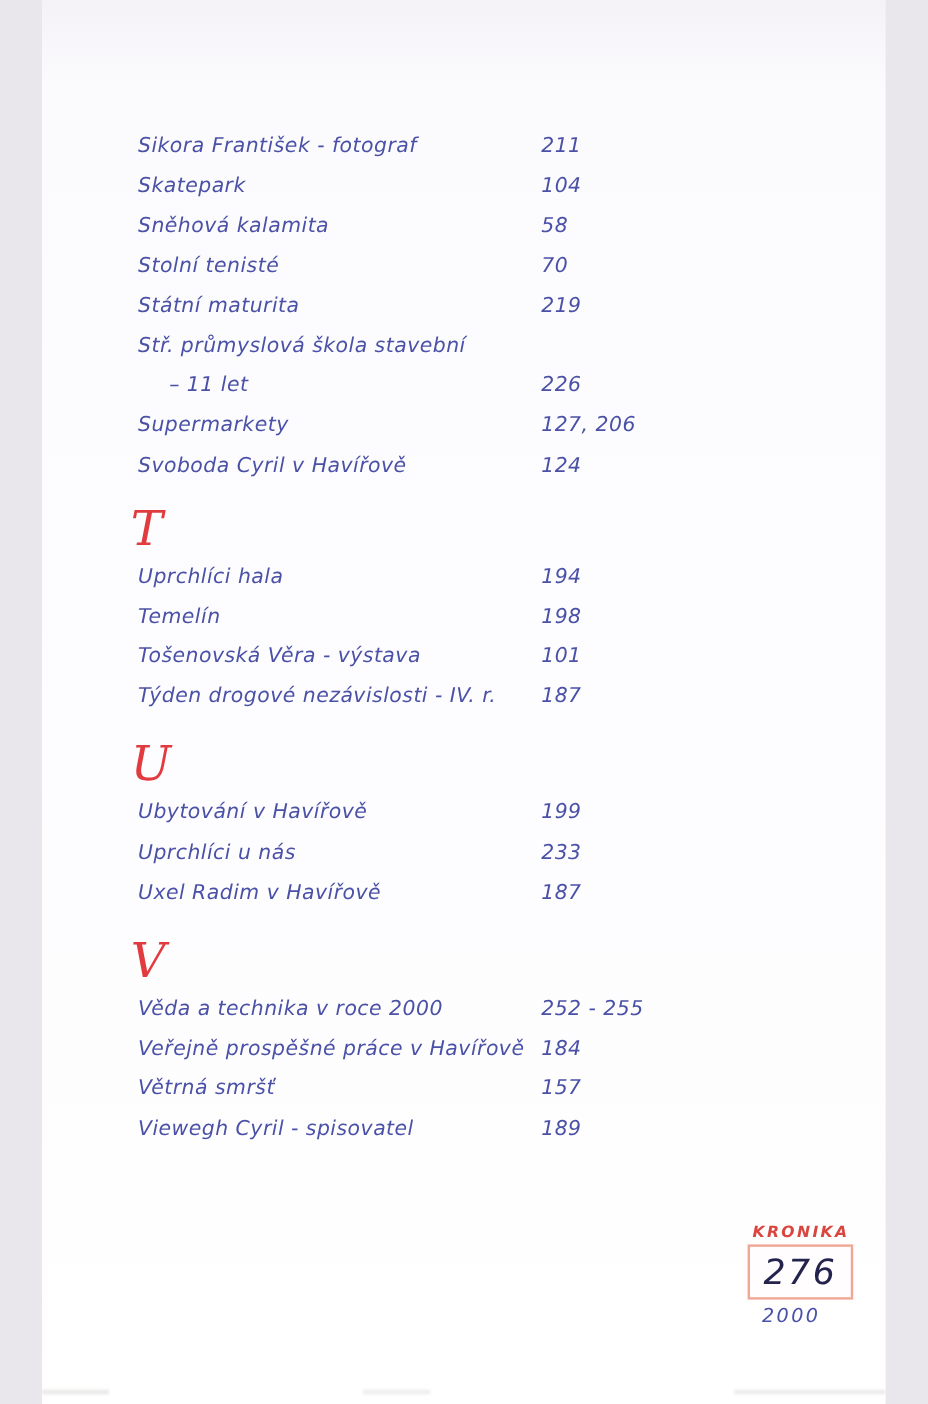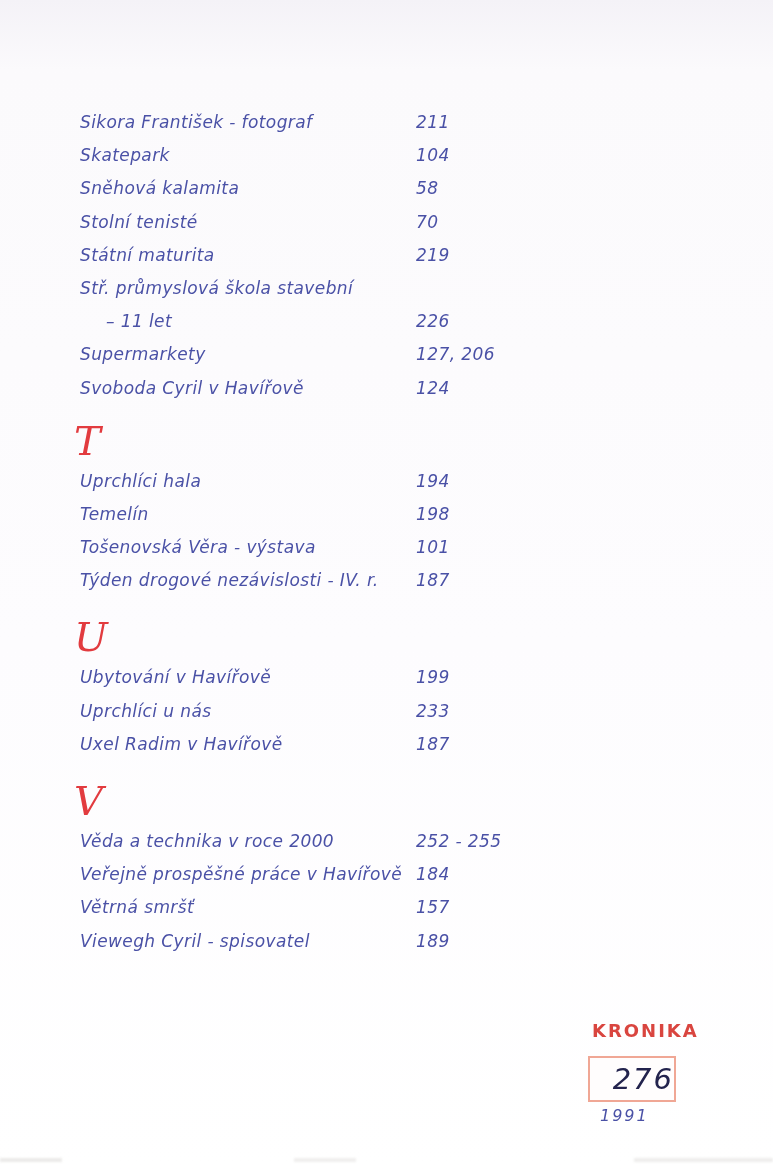--- a/index.html
+++ b/index.html
@@ -2,26 +2,27 @@
 <html><head>
 <meta charset="utf-8">
 <style>
   html, body {
     margin: 0;
     padding: 0;
     background: #e9e7ec;
   }
   .scan {
     position: relative;
-    width: 773px;
+    width: 655px;
     height: 1170px;
     margin: 0 auto;
     background: linear-gradient(180deg, #f4f2f7 0%, #fbfafc 6%, #fdfcfe 55%, #ffffff 100%);
     overflow: hidden;
     font-family: "DejaVu Sans", sans-serif;
+    padding-left: 48px;
   }
   .scan::after { 
     content: "";
     position: absolute;
     left: 0; right: 0; bottom: 8px;
     height: 4px;
     background: linear-gradient(90deg,
       rgba(180,175,170,.25) 0 8%, transparent 8% 38%,
       rgba(180,175,170,.2) 38% 46%, transparent 46% 82%,
       rgba(180,175,170,.22) 82% 100%);
@@ -62,35 +63,36 @@
   .letter.letter-t { margin-top: 10px; }
   .stamp {
     position: absolute;
     left: 588px;
     top: 1020px;
     width: 92px;
     text-align: center;
   }
   .stamp-label {
     color: #d9453f;
-    font-size: 18px;
+    font-size: 13px;
     font-weight: bold;
     letter-spacing: 2px;
     text-align: left;
     padding-left: 4px;
+    font-style: italic;
   }
   .stamp-box {
-    margin-top: 15px;
+    margin-top: 2px;
     width: 84px;
     height: 42px;
     border: 2px solid #f0a795;
     background: #fffdfd;
     display: flex;
     align-items: center;
-    justify-content: flex-end;
+    justify-content: center;
     color: #23234d;
     font-size: 29px;
     font-style: italic;
     letter-spacing: 2px;
   }
   .stamp-year {
     margin-top: 4px;
     color: #4a51a6;
     font-style: italic;
     font-size: 16px;
@@ -192,15 +194,15 @@
       <span class="pages">189</span>
     </div>
 
   </div>
 
   <div class="stamp">
     <div class="stamp-label">KRONIKA</div>
     <div class="stamp-box">
       <span>276</span>
     </div>
-    <div class="stamp-year">1991</div>
+    <div class="stamp-year">2000</div>
   </div>
 </div>
 
 </body></html>

